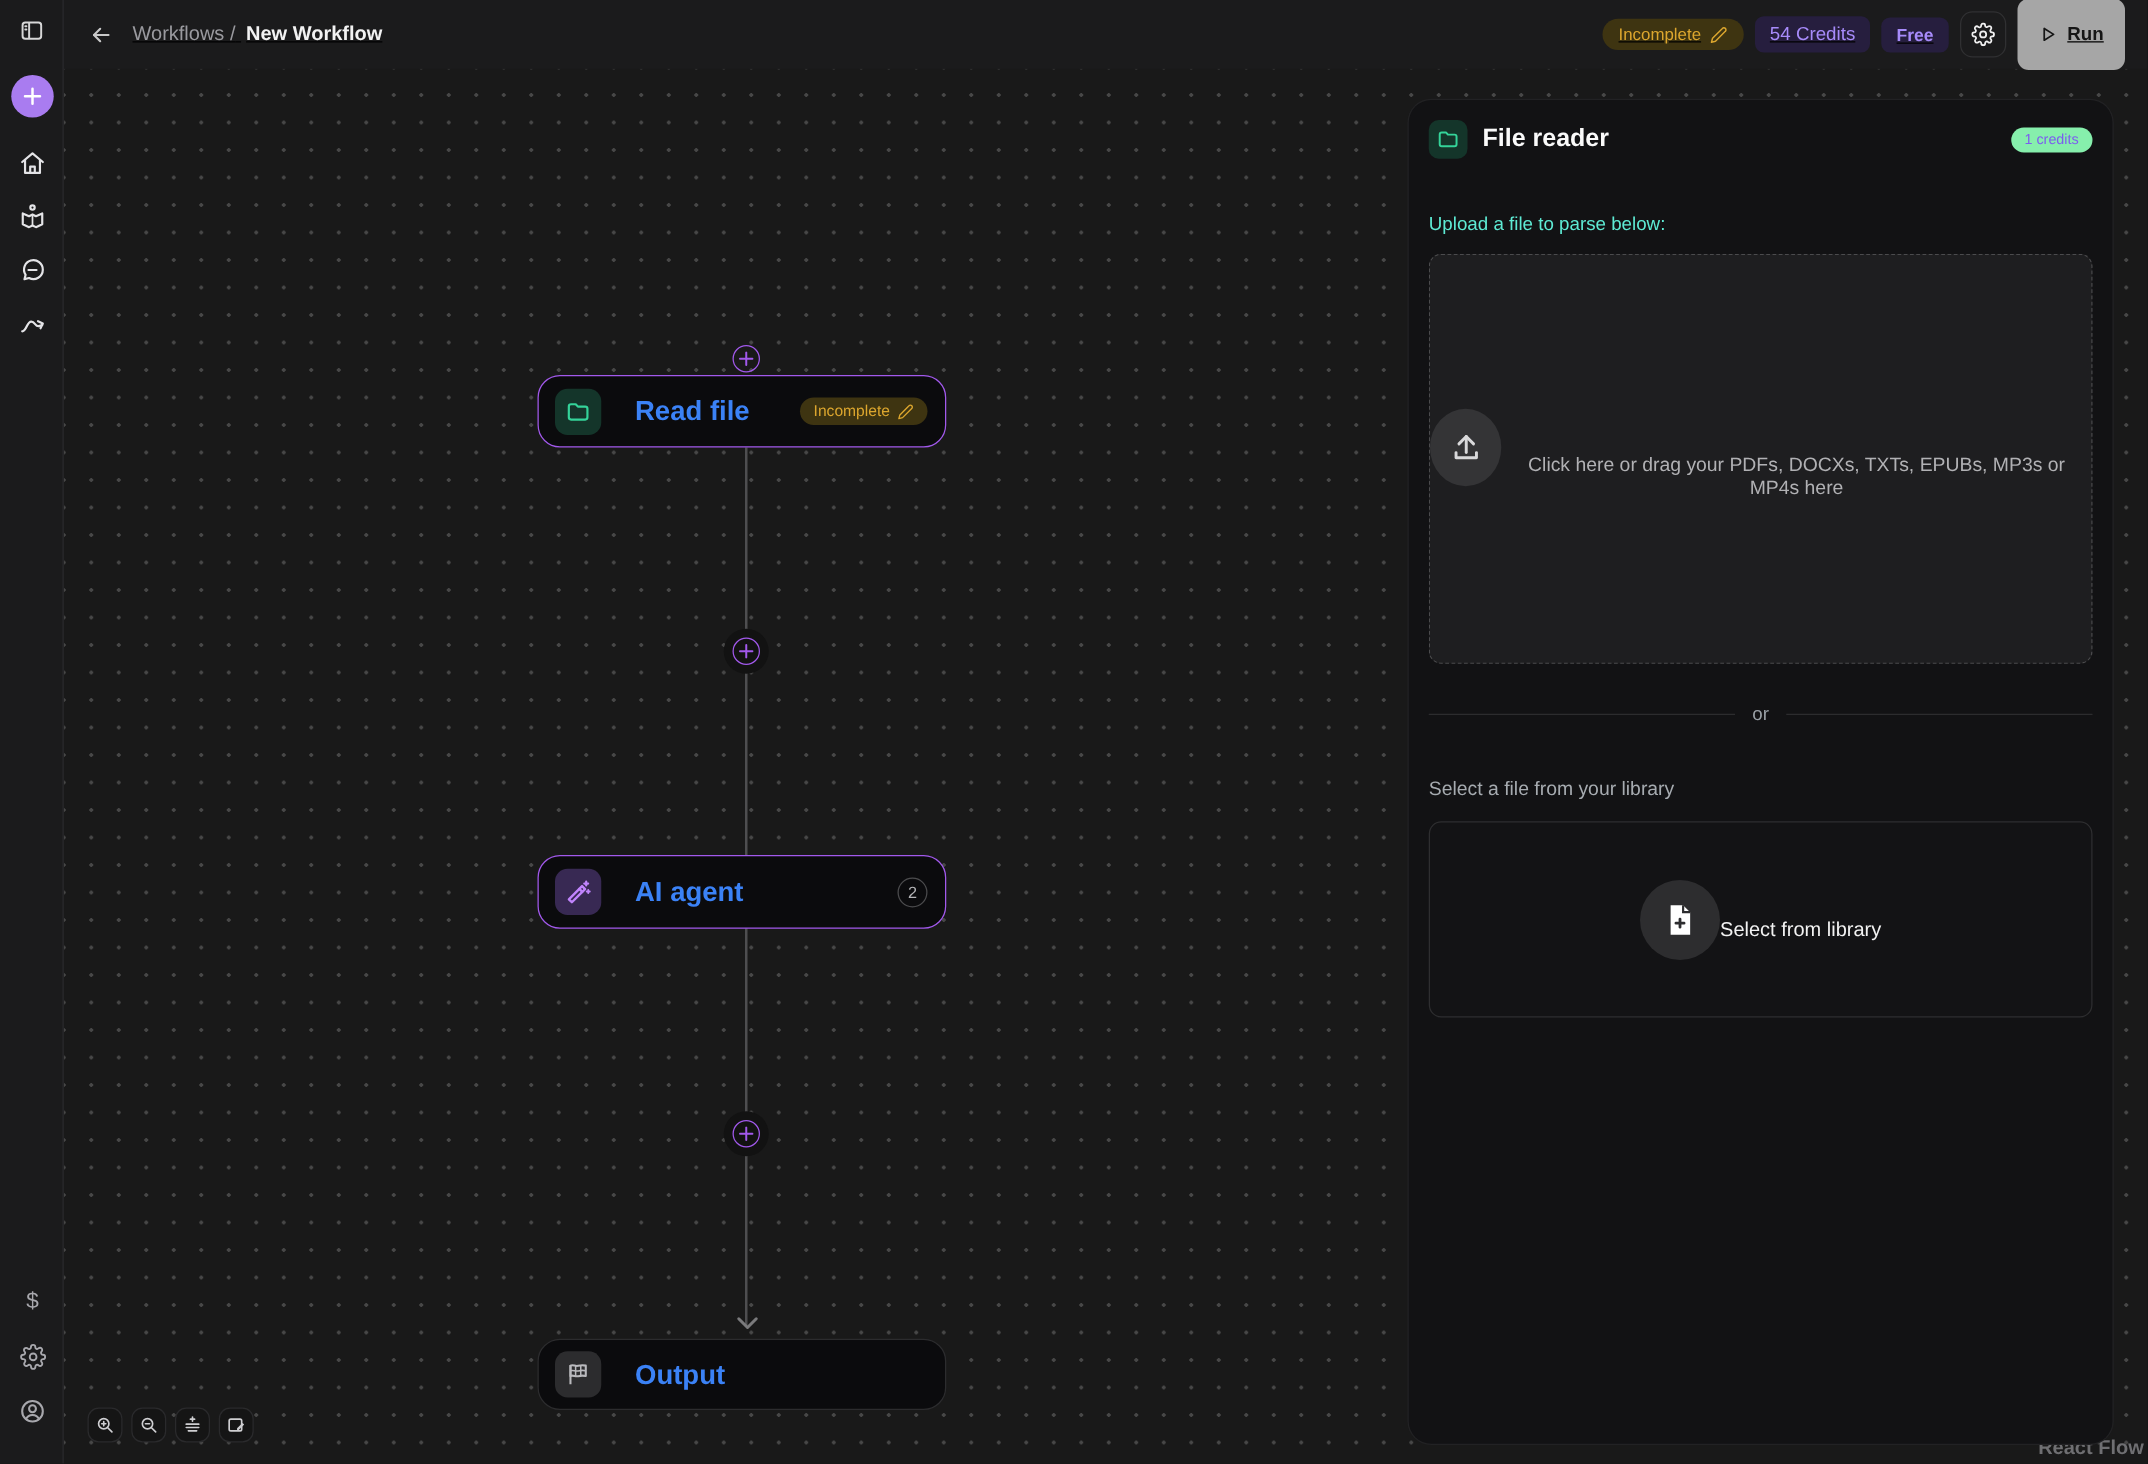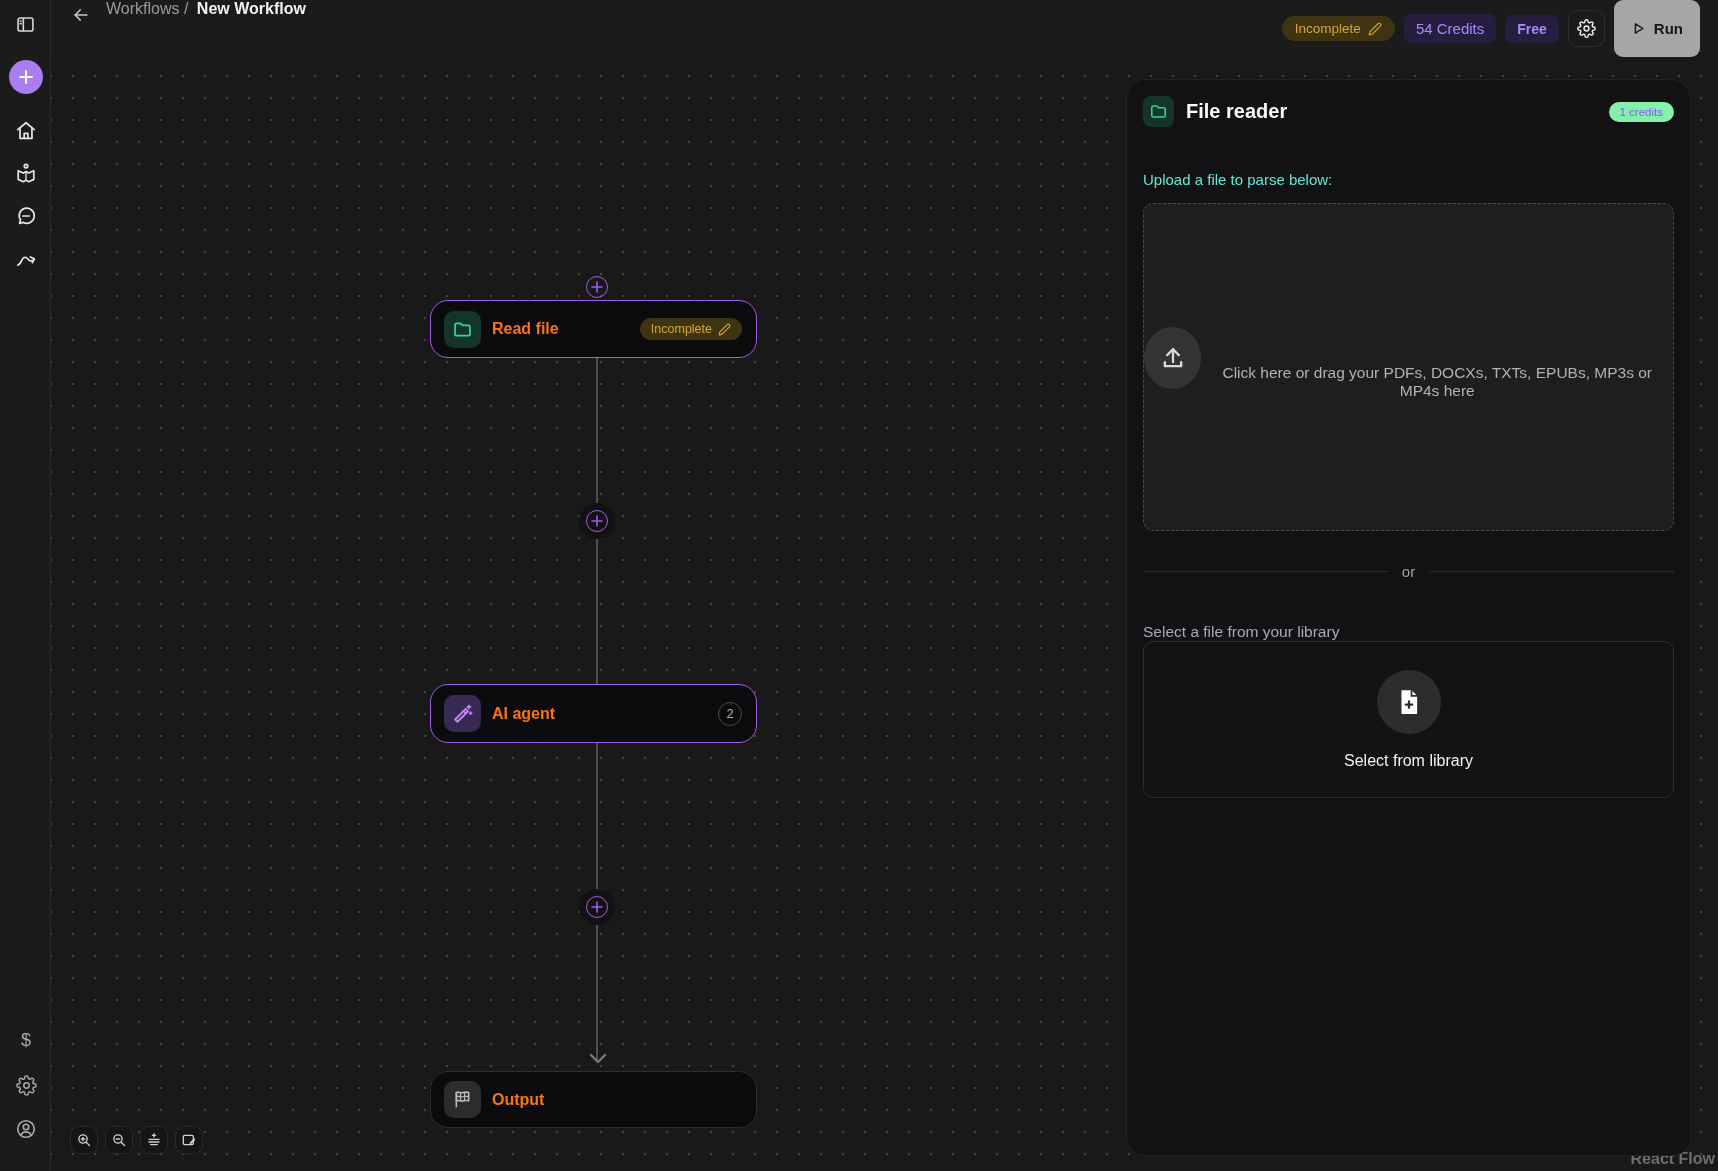--- a/index.html
+++ b/index.html
@@ -8,21 +8,21 @@
   .stage { position:relative; width:1718px; height:1171px; background:#1b1b1c; }
 
   
   .canvas { position:absolute; left:51px; top:55px; right:0; bottom:0;
     background-color:#191919;
     background-image:radial-gradient(circle, #474747 1.3px, transparent 1.5px);
     background-size:22px 22px; background-position:11px 10px; }
 
   
   .topbar { position:absolute; left:51px; top:0; right:0; height:55px; background:#1b1b1c;
-    display:flex; align-items:flex-start; padding:0 18px 0 15px; z-index:30; }
+    display:flex; align-items:center; padding:0 18px 0 15px; z-index:30;text-decoration:underline; }
   .back-btn { width:30px; height:30px; display:flex; align-items:center; justify-content:center;
     color:#c9c9c9; cursor:pointer; border-radius:6px; }
   .breadcrumb { margin-left:10px; font-size:16px; color:#9a9a9f; }
   .breadcrumb .current { color:#f2f2f2; font-weight:700; margin-left:4px; }
   .topbar-right { margin-left:auto; display:flex; align-items:center; gap:9px; }
   .badge-incomplete { display:inline-flex; align-items:center; gap:7px; background:#3e3411;
     color:#dca62e; border-radius:999px; padding:5px 13px; font-size:13.5px; }
   .pill-credits, .pill-free { background:#261e3e; color:#a78bfa; border-radius:7px;
     padding:6px 12px; font-size:15px; }
   .pill-free { font-weight:700; font-size:14px; }
@@ -49,21 +49,21 @@
   .arrowhead { position:absolute; left:589px; top:1053px; color:#7a7a7c; }
   .node { position:absolute; left:430px; width:327px; background:#0b0b0d; border-radius:18px;
     display:flex; align-items:center; padding:0 14px 0 13px; cursor:pointer; }
   .node-purple { border:1.5px solid #a259ec; }
   .node-plain { border:1px solid #2c2c2e; }
   .node-ico { width:37px; height:37px; border-radius:10px; display:flex; align-items:center;
     justify-content:center; flex:0 0 auto; }
   .ico-green { background:#14352a; color:#34d399; }
   .ico-purple { background:#382953; color:#c084fc; }
   .ico-gray { background:#2c2c2e; color:#b9b9bd; }
-  .node-label { color:#f97316; font-size:16px; font-weight:700; margin-left:11px; }
+  .node-label { color:#3b82f6; font-size:22px; font-weight:700; margin-left:27px; }
   .node-badge { margin-left:auto; display:inline-flex; align-items:center; gap:6px;
     background:#3e3411; color:#dca62e; border-radius:999px; padding:4px 11px; font-size:12.5px; }
   .count-badge { margin-left:auto; width:24px; height:24px; border:1px solid #4c4c4e; color:#b5b5b8;
     border-radius:50%; display:flex; align-items:center; justify-content:center; font-size:13px; }
   .plus-chip { position:absolute; width:36px; height:36px; border-radius:50%; background:#121212;
     display:flex; align-items:center; justify-content:center; cursor:pointer; }
   .plus-ring { width:22px; height:22px; border-radius:50%; border:1.6px solid #a259ec;
     color:#a259ec; display:flex; align-items:center; justify-content:center; }
 
   
@@ -87,22 +87,22 @@
   .dropzone { margin-top:15px; height:328px; background:#1e1e20; border:1.5px dashed #4b4b4d;
     border-radius:10px; display:flex; flex-direction:row; align-items:center;
     justify-content:center; cursor:pointer; }
   .upload-circle { width:62px; height:62px; border-radius:50%; background:#343436; color:#d9d9db;
     display:flex; align-items:center; justify-content:center; margin-top:-18px; }
   .dropzone-text { color:#b1b1b4; font-size:15.5px; margin-top:30px; text-align:center; }
   .or-row { display:flex; align-items:center; gap:14px; margin-top:32px; color:#9aa0a6;
     font-size:15px; }
   .or-row::before, .or-row::after { content:""; flex:1; height:1px; background:#2c2c2e; }
   .library-label { color:#a6abb0; font-size:15.5px; margin-top:43px; }
-  .library-box { height:157px; border:1px solid #2e2e30; border-radius:10px;
-    background:#131315; display:flex; flex-direction:column; align-items:center;
+  .library-box { margin-top:16px; height:157px; border:1px solid #2e2e30; border-radius:10px;
+    background:#131315; display:flex; flex-direction:row; align-items:center;
     justify-content:center; cursor:pointer; }
   .lib-circle { width:64px; height:64px; border-radius:50%; background:#2d2d2f;
     display:flex; align-items:center; justify-content:center; }
   .library-text { color:#f2f2f2; font-size:16px; margin-top:18px; }
 
   svg { display:block; }
 </style>
 </head>
 <body>
 

